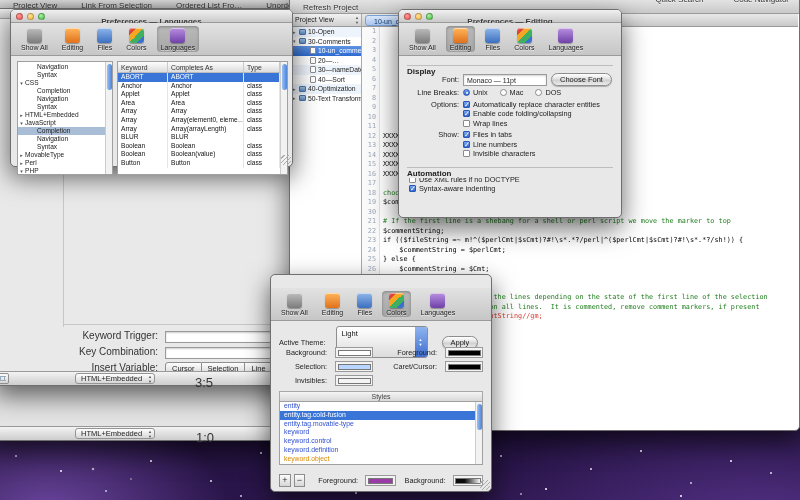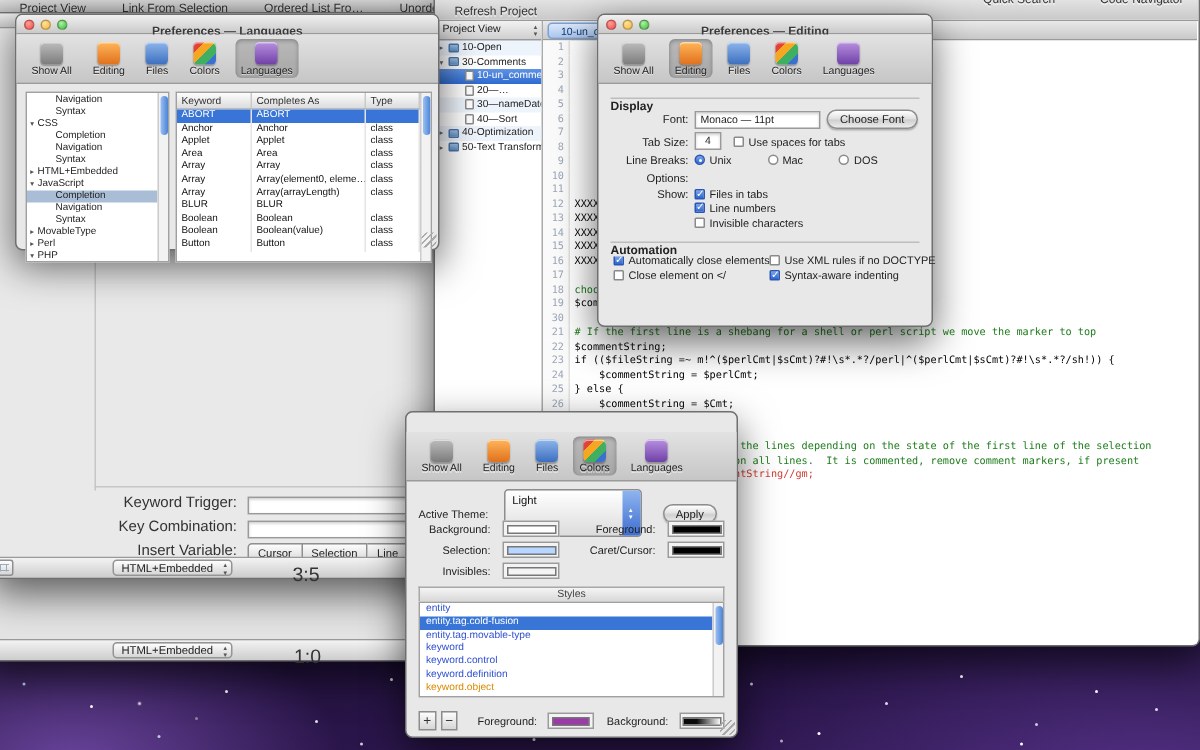--- a/index.html
+++ b/index.html
@@ -121,21 +121,21 @@
 font-size:7px;color:#222;line-height:11px;padding:0 3px;white-space:nowrap;overflow:hidden}
 .cbrow{display:flex;align-items:center;height:9.5px}
 .cb{flex:none;width:7px;height:7px;border:1px solid #8a8a8a;border-radius:1px;background:#fff;margin-right:3px;
 position:relative}
 .cb[data-state="on"]{background:linear-gradient(#7aa6ef,#2f66cc);border-color:#2a56b4}
 .cb[data-state="on"]::after{content:"✓";position:absolute;left:0;top:-1px;color:#fff;font-size:7px;line-height:8px}
 .rb{flex:none;width:7px;height:7px;border:1px solid #8a8a8a;border-radius:50%;background:#fff;margin-right:3px;position:relative}
 .rb[data-state="on"]{background:linear-gradient(#7aa6ef,#2f66cc);border-color:#2a56b4}
 .rb[data-state="on"]::after{content:"";position:absolute;left:2px;top:2px;width:2px;height:2px;border-radius:50%;background:#fff}
 .cbl{font-size:7.3px;color:#222;white-space:nowrap}
-.hstack{display:flex;gap:24px}
+.hstack{display:flex;gap:12px}
 .vstack{display:flex;flex-direction:column}
 
 .popup{position:relative;height:32px;border:1px solid #8d8d8d;border-radius:3px;
 background:linear-gradient(#fff,#dcdcdc);font-size:7.5px;line-height:13px;padding:0 18px 0 5px;color:#111}
 .popup .cap{position:absolute;right:0;top:0;bottom:0;width:12px;border-radius:0 2px 2px 0;
 background:linear-gradient(#8fb4ef,#3e6fd0);color:#fff;font-size:4px;line-height:5px;display:flex;
 flex-direction:column;align-items:center;justify-content:center}
 .well{height:11px;width:38px;border:1px solid #9a9a9a;background:#f3f3f3;padding:1.5px}
 .well i{display:block;width:100%;height:100%;border:1px solid #777}
 .w-white i{background:#fff}.w-black i{background:#000}.w-sel i{background:#b8d6ff}
@@ -707,28 +707,20 @@
       </span>
     </div>
   <div style="position:absolute;left:0;right:0;top:47px">
     <div class="d-section"><b>Display</b></div>
     <div class="d-row">
       <span class="d-lbl">Font:</span>
       <span class="field" style="width:84px">Monaco — 11pt</span>
       <button class="aqua-btn" style="margin-left:4px">Choose Font</button>
     </div>
     <div class="d-row">
-      <span class="d-lbl">Tab Size:</span>
-      <span class="field" style="width:18px;text-align:center">4</span>
-      <label class="cbrow" style="margin-left:8px">
-        <span class="cb" data-state="off"></span>
-        <span class="cbl">Use spaces for tabs</span>
-      </label>
-    </div>
-    <div class="d-row">
       <span class="d-lbl">Line Breaks:</span>
       <span class="hstack">
 
           <label class="cbrow">
             <span class="rb" data-state="on"></span>
             <span class="cbl">Unix</span>
           </label>
 
           <label class="cbrow">
             <span class="rb" data-state="off"></span>
@@ -736,20 +728,37 @@
           </label>
 
           <label class="cbrow">
             <span class="rb" data-state="off"></span>
             <span class="cbl">DOS</span>
           </label>
         </span>
     </div>
     <div class="d-row" style="align-items:flex-start">
       <span class="d-lbl">Options:</span>
+      <span class="vstack">
+
+          <label class="cbrow">
+            <span class="cb" data-state="on"></span>
+            <span class="cbl">Automatically replace character entities</span>
+          </label>
+
+          <label class="cbrow">
+            <span class="cb" data-state="on"></span>
+            <span class="cbl">Enable code folding/collapsing</span>
+          </label>
+
+          <label class="cbrow">
+            <span class="cb" data-state="off"></span>
+            <span class="cbl">Wrap lines</span>
+          </label>
+        </span>
     </div>
     <div class="d-row" style="align-items:flex-start">
       <span class="d-lbl">Show:</span>
       <span class="vstack">
 
           <label class="cbrow">
             <span class="cb" data-state="on"></span>
             <span class="cbl">Files in tabs</span>
           </label>
 
@@ -759,32 +768,20 @@
           </label>
 
           <label class="cbrow">
             <span class="cb" data-state="off"></span>
             <span class="cbl">Invisible characters</span>
           </label>
         </span>
     </div>
     <div class="d-section"><b>Automation</b></div>
     <div class="d-row" style="align-items:flex-start;margin-left:10px">
-      <span class="vstack" style="width:104px">
-
-          <label class="cbrow">
-            <span class="cb" data-state="on"></span>
-            <span class="cbl">Automatically close elements</span>
-          </label>
-
-          <label class="cbrow">
-            <span class="cb" data-state="off"></span>
-            <span class="cbl">Close element on &lt;/</span>
-          </label>
-        </span>
       <span class="vstack">
 
           <label class="cbrow">
             <span class="cb" data-state="off"></span>
             <span class="cbl">Use XML rules if no DOCTYPE</span>
           </label>
 
           <label class="cbrow">
             <span class="cb" data-state="on"></span>
             <span class="cbl">Syntax-aware indenting</span>

